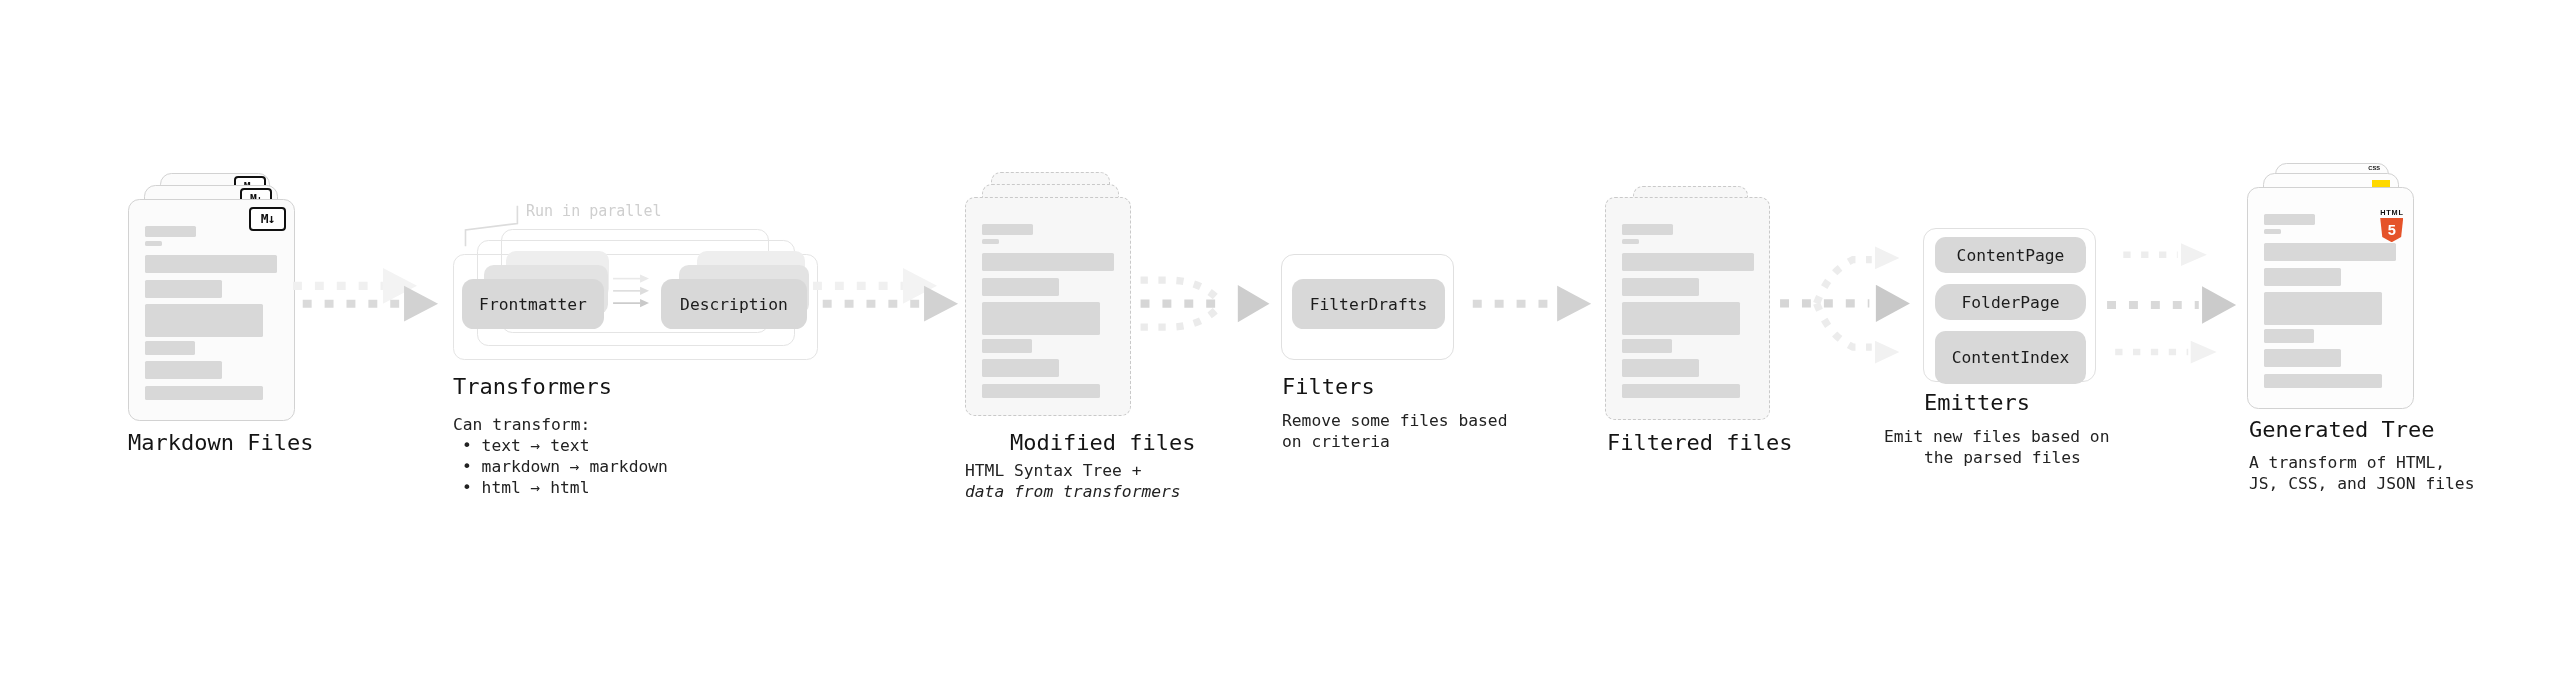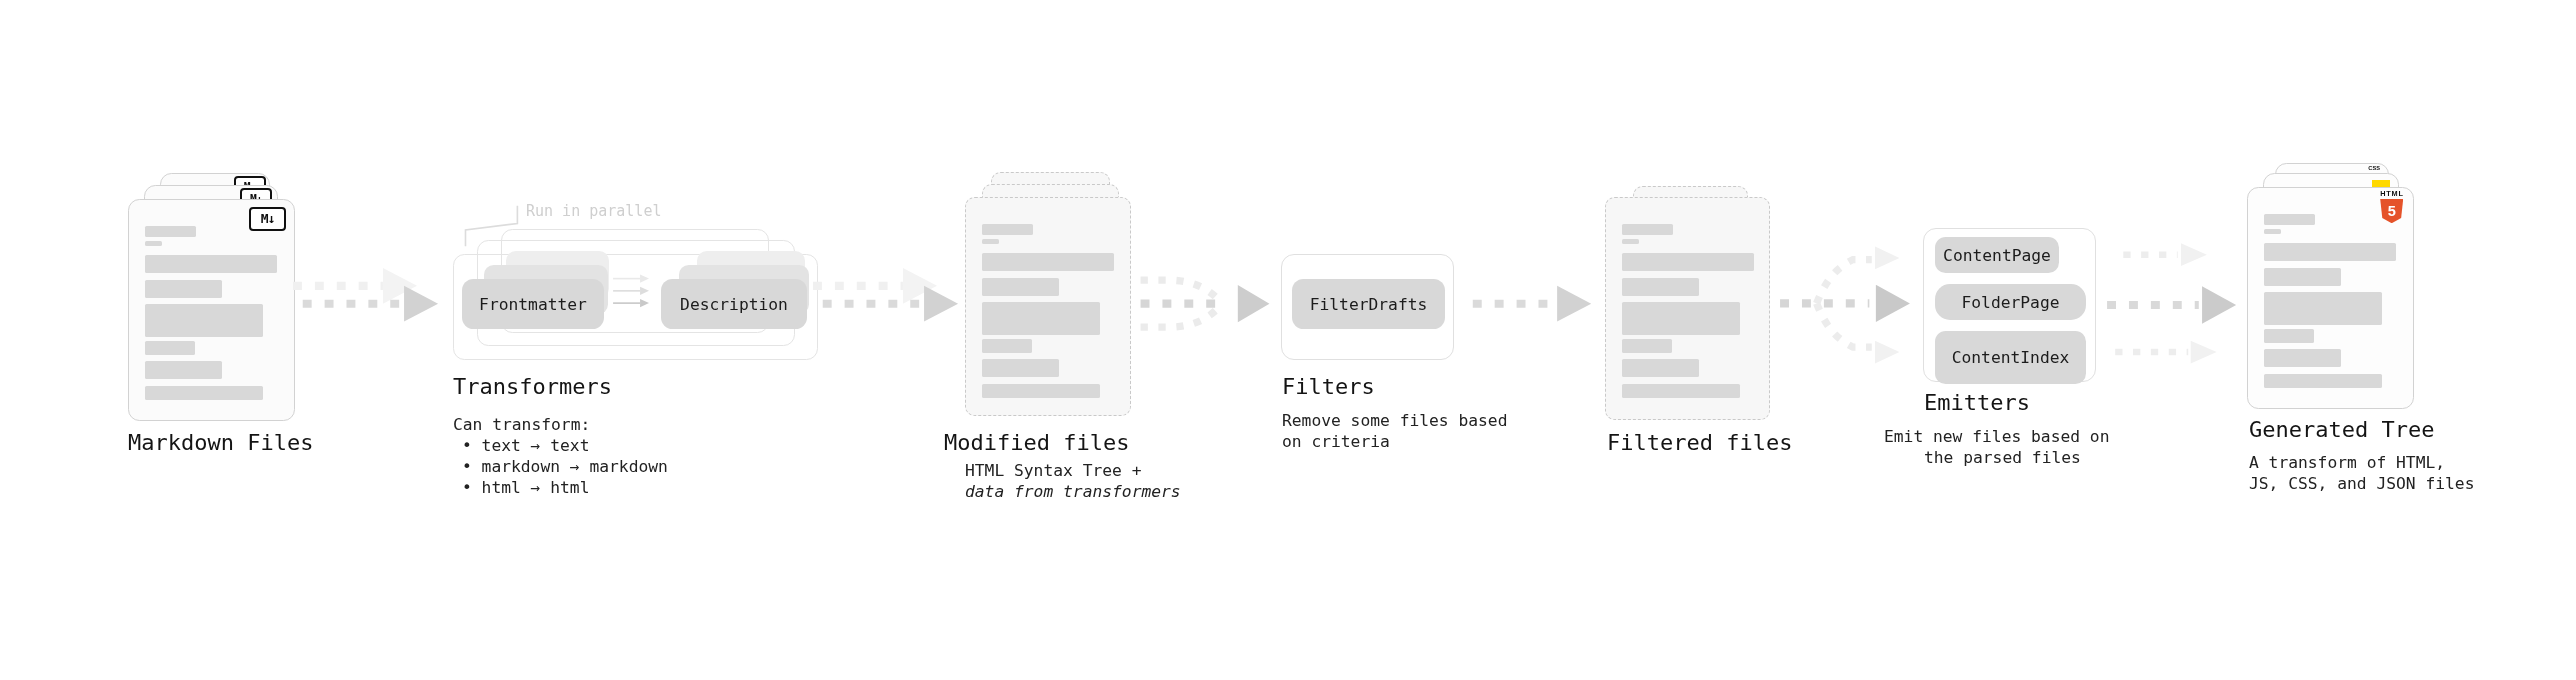--- a/index.html
+++ b/index.html
@@ -24,21 +24,21 @@
   .b7{width:77px;height:18px;margin-bottom:6.5px;}
   .b8{width:118px;height:14px;}
 
   
   .md-badge{position:absolute;display:flex;align-items:center;justify-content:center;
             background:#ffffff;border:2.4px solid #101010;border-radius:4.1px;
             font-weight:bold;color:#101010;letter-spacing:-0.8px;}
   .md-badge.front{right:8.1px;top:6.5px;width:32.5px;height:20.3px;font-size:13px;}
   .md-badge.small{width:28px;height:18px;font-size:11.4px;}
 
-  .html5-logo{position:absolute;right:9.8px;top:2px;width:23px;text-align:center;margin-left:7px;}
+  .html5-logo{position:absolute;right:9.8px;top:21px;width:23px;text-align:center;margin-left:7px;}
   .html5-word{font-family:"Liberation Sans",sans-serif;font-weight:bold;font-size:7.3px;
               letter-spacing:0.8px;color:#111;line-height:8.1px;}
   .html5-shield{width:23px;height:24.4px;margin-top:0.8px;color:#fff;
                 clip-path:polygon(0 0,100% 0,91% 78%,50% 100%,9% 78%);
                 display:flex;align-items:center;justify-content:center;
                 font-family:"Liberation Sans",sans-serif;font-weight:bold;font-size:14.6px;}
   .css-badge{position:absolute;right:6.5px;top:2.4px;width:14.6px;text-align:center;}
   .css-word{font-family:"Liberation Sans",sans-serif;font-weight:bold;font-size:5.7px;
             line-height:5.7px;color:#111;}
   .css-bar{height:2.4px;margin-top:0.8px;border-radius:0.8px;}
@@ -137,21 +137,21 @@
       <div class="bar b1"></div>
         <div class="bar b2"></div>
         <div class="bar b3"></div>
         <div class="bar b4"></div>
       <div class="bar b5"></div>
         <div class="bar b6"></div>
         <div class="bar b7"></div>
         <div class="bar b8"></div>
     </div>
   </div>
-  <div class="title" style="left:944px;top:431px;">Modified files</div>
+  <div class="title" style="left:1010px;top:431px;">Modified files</div>
   <div class="body-text" style="left:965px;top:460px;">HTML Syntax Tree +</div>
   <div class="body-text" style="left:965px;top:481px;font-style:italic;">data from transformers</div>
 
   <svg class="abs" style="left:1134px;top:268px;" width="142" height="77" viewBox="0 0 175 95">
     <path d="M 8 15 H 42 Q 80 15 102 37" fill="none" stroke="#ebebeb" stroke-width="9" stroke-dasharray="9 13"></path>
     <path d="M 8 73 H 42 Q 80 73 102 51" fill="none" stroke="#ebebeb" stroke-width="9" stroke-dasharray="9 13"></path>
     <line x1="8" y1="44" x2="112" y2="44" stroke="#d6d6d6" stroke-width="10" stroke-dasharray="11 16"></line>
     <polygon points="128,21 167,44 128,67" fill="#cdcdcd"></polygon>
   </svg>
 
@@ -184,21 +184,21 @@
   <svg class="abs" style="left:1776px;top:236px;" width="138" height="138" viewBox="0 0 170 170">
     <path d="M 50 83 C 60 58 72 40 95 29 H 118" fill="none" stroke="#ececec" stroke-width="9" stroke-dasharray="9 13"></path>
     <polygon points="122,13 152,27 122,41" fill="#f1f1f1"></polygon>
     <path d="M 50 83 C 60 108 72 126 95 137 H 118" fill="none" stroke="#ececec" stroke-width="9" stroke-dasharray="9 13"></path>
     <polygon points="122,129 152,143 122,157" fill="#f1f1f1"></polygon>
     <line x1="5" y1="83" x2="115" y2="83" stroke="#d6d6d6" stroke-width="10" stroke-dasharray="11 16"></line>
     <polygon points="123,60 165,83 123,106" fill="#c9c9c9"></polygon>
   </svg>
 
   <div class="doc plain-white" style="left:1923px;top:228px;width:173px;height:154px;"></div>
-  <div class="pill" style="left:1935px;top:237px;width:124px;height:36px;border-radius:10.6px;">ContentPage</div>
+  <div class="pill" style="left:1935px;top:237px;width:151px;height:36px;border-radius:10.6px;">ContentPage</div>
   <div class="pill" style="left:1935px;top:284px;width:151px;height:36px;border-radius:15px;">FolderPage</div>
   <div class="pill" style="left:1935px;top:331px;width:151px;height:53px;border-radius:10.6px;">ContentIndex</div>
   <div class="title" style="left:1924px;top:391px;">Emitters</div>
   <div class="body-text" style="left:1884px;top:426px;">Emit new files based on</div>
   <div class="body-text" style="left:1924px;top:447px;">the parsed files</div>
 
   <svg class="abs" style="left:2103px;top:236px;" width="138" height="138" viewBox="0 0 170 170">
     <line x1="25" y1="23" x2="92" y2="23" stroke="#ededed" stroke-width="8" stroke-dasharray="9 13"></line>
     <polygon points="96,9 128,23 96,37" fill="#f1f1f1"></polygon>
     <line x1="5" y1="85" x2="118" y2="85" stroke="#d9d9d9" stroke-width="10" stroke-dasharray="11 16"></line>

